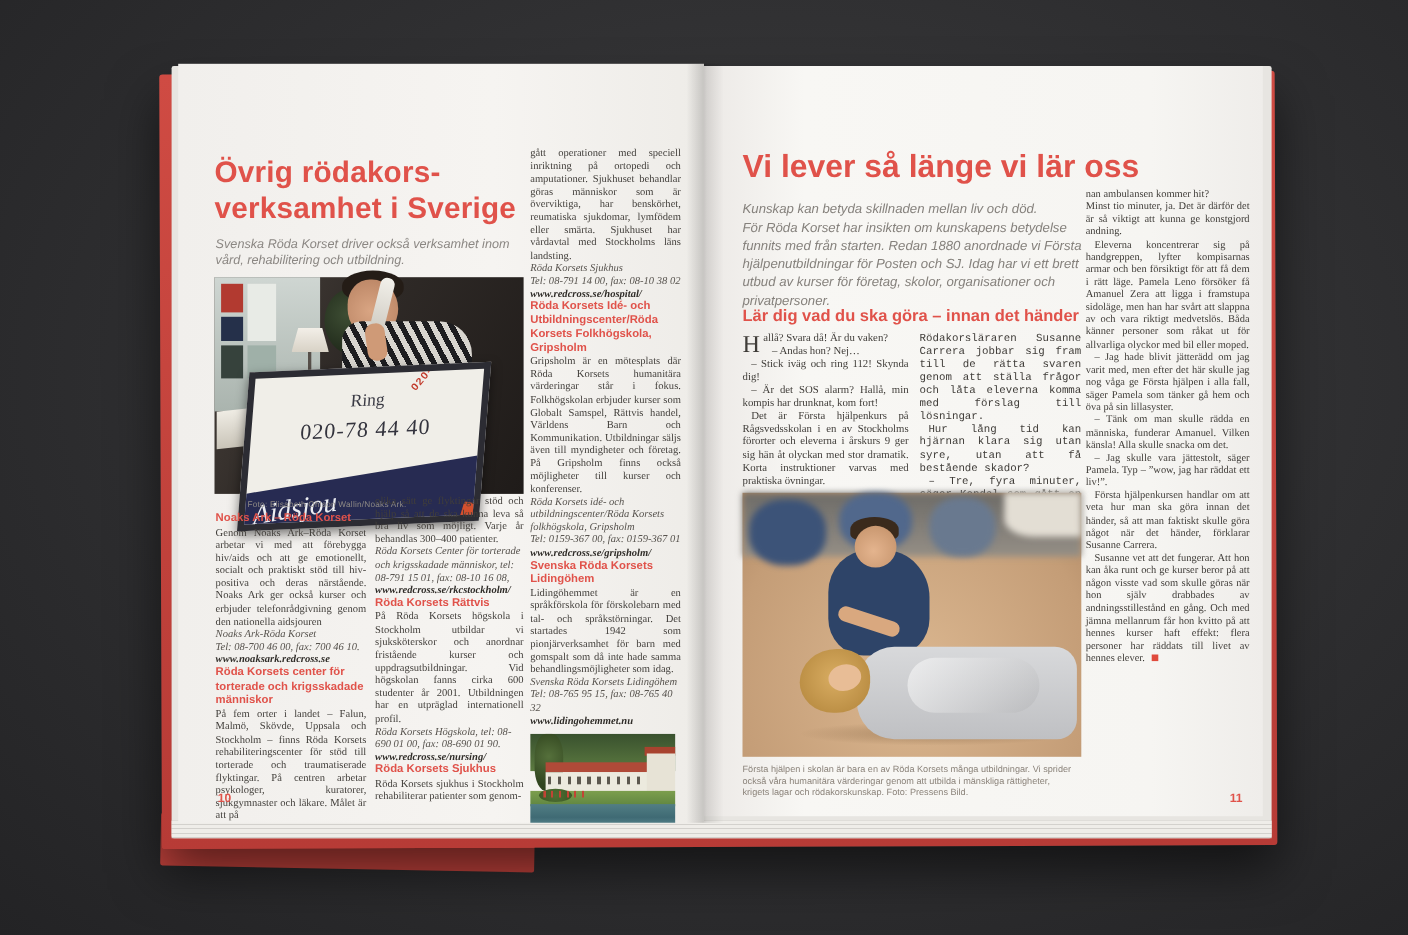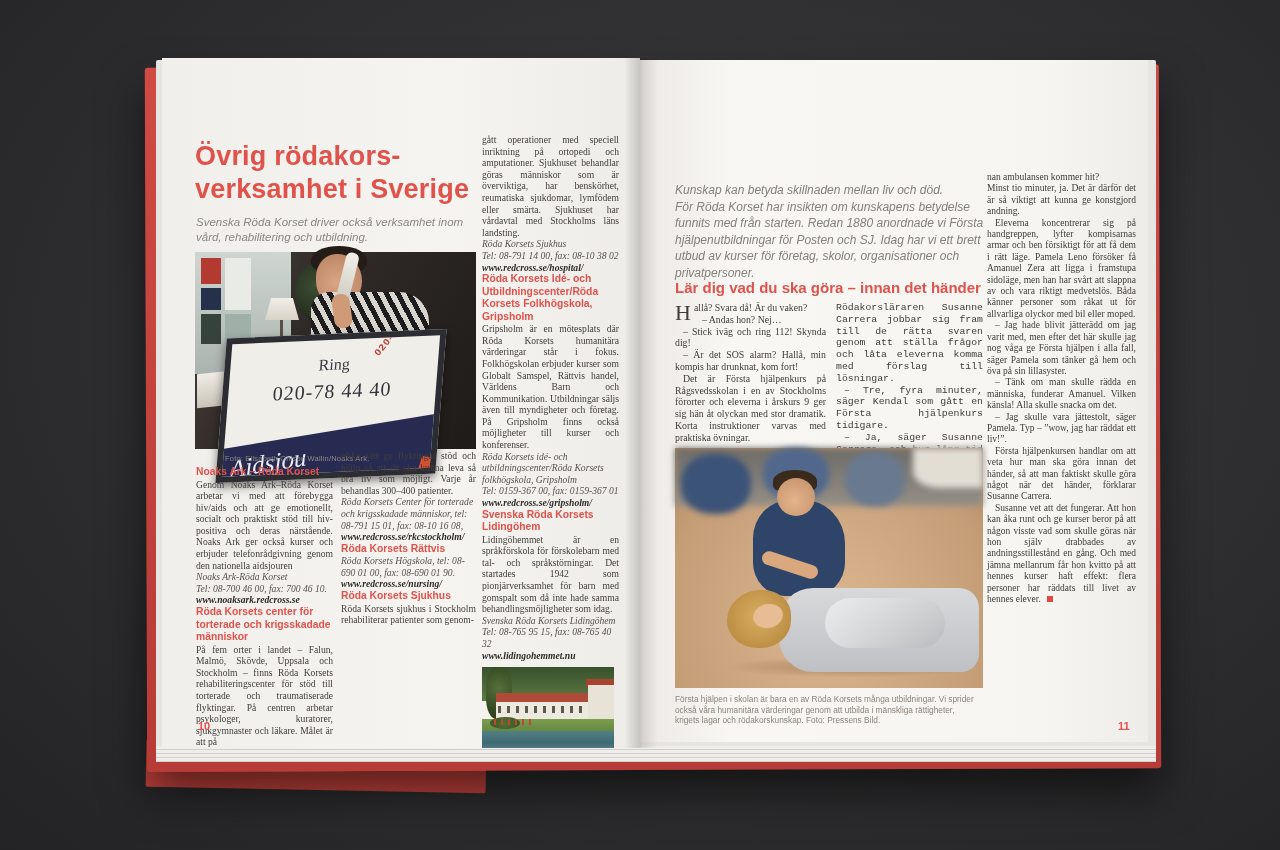--- a/index.html
+++ b/index.html
@@ -139,20 +139,21 @@
       <p class="weblink">www.noaksark.redcross.se</p>
       <p class="sec-h">Röda Korsets center för torterade och krigsskadade människor</p>
       <p>På fem orter i landet – Falun, Malmö, Skövde, Uppsala och Stockholm – finns Röda Korsets rehabiliteringscenter för stöd till torterade och traumatiserade flyktingar. På centren arbetar psykologer, kuratorer, sjukgymnaster och läkare. Målet är att på</p>
     </div>
 
     <div class="col abs" style="left:179px;top:392px;width:135px;height:292px;">
       <p>olika sätt ge flyktingar stöd och hjälp så att de ska kunna leva så bra liv som möjligt. Varje år behandlas 300–400 patienter.</p>
       <p class="contact">Röda Korsets Center för torterade och krigsskadade människor,  tel: 08-791 15 01, fax: 08-10 16 08,</p>
       <p class="weblink">www.redcross.se/rkcstockholm/</p>
       <p class="sec-h">Röda Korsets Rättvis</p>
+      <p>På Röda Korsets högskola i Stockholm utbildar vi sjuksköterskor och anordnar fristående kurser och uppdragsutbildningar. Vid högskolan fanns cirka 600 studenter år 2001. Utbildningen har en utpräglad internationell profil.</p>
       <p class="contact">Röda Korsets Högskola,  tel: 08-690 01 00, fax: 08-690 01 90.</p>
       <p class="weblink">www.redcross.se/nursing/</p>
       <p class="sec-h">Röda Korsets Sjukhus</p>
       <p>Röda Korsets sjukhus i Stockholm rehabiliterar patienter som genom-</p>
     </div>
 
     <div class="col abs" style="left:320px;top:76px;width:137px;height:608px;">
       <p>gått operationer med speciell inriktning på ortopedi och amputationer. Sjukhuset behandlar göras människor som är överviktiga, har benskörhet, reumatiska sjukdomar, lymfödem eller smärta. Sjukhuset har vårdavtal med Stockholms läns landsting.</p>
       <p class="contact">Röda Korsets Sjukhus
 Tel: 08-791 14 00, fax: 08-10 38 02</p>
@@ -180,34 +181,36 @@
         <div class="flowers"></div>
         <div class="water"></div>
       </div>
 
     </div>
 
     <div class="pagenum abs" style="left:36px;top:662px;">10</div>
   </div>
 
   <div class="page page-right">
+    <h1 class="rp-title abs" style="left:35px;top:76px;">Vi lever så länge vi lär oss</h1>
     <div class="rp-intro abs" style="left:35px;top:122px;width:316px;">Kunskap kan betyda skillnaden mellan liv och död.
  För Röda Korset har insikten om kunskapens betydelse funnits med från starten. Redan 1880 anordnade vi Första hjälpenutbildningar för Posten och SJ. Idag har vi ett brett utbud av kurser för företag, skolor, organisationer och privatpersoner.</div>
     <div class="subhead abs" style="left:35px;top:219px;">Lär dig vad du ska göra – innan det händer</div>
 
     <div class="rcol abs" style="left:35px;top:242px;width:151px;height:144px;">
       <p><span class="dropcap">H</span><span>allå? Svara då! Är du vaken?</span></p>
       <p class="ind">– Andas hon? Nej…</p>
       <p class="ind">– Stick iväg och ring 112! Skynda dig!</p>
       <p class="ind">– Är det SOS alarm? Hallå, min kompis har drunknat, kom fort!</p>
       <p class="ind">Det är Första hjälpenkurs på Rågsvedsskolan i en av Stockholms förorter och eleverna i årskurs 9 ger sig hän åt olyckan med stor dramatik. Korta instruktioner varvas med praktiska övningar.</p>
     </div>
 
     <div class="rcol abs" style="left:196px;top:242px;width:147px;height:144px;font-family:Liberation Mono, monospace;">
       <p>Rödakorsläraren Susanne Carrera jobbar sig fram till de rätta svaren genom att ställa frågor och låta eleverna komma med förslag till lösningar.</p>
+      <p class="ind">Hur lång tid kan hjärnan klara sig utan syre, utan att få bestående skador?</p>
       <p class="ind">– Tre, fyra minuter, säger Kendal som gått en Första hjälpenkurs tidigare.</p>
       <p class="ind">– Ja, säger Susanne Carrera, och hur lång tid tror ni det tar in-</p>
     </div>
 
     <div class="abs ph3">
       <div class="bgdark blur"></div>
       <div class="kidA blur"></div>
       <div class="kidB blur"></div>
       <div class="kidC blur"></div>
       <div class="table blur"></div>

